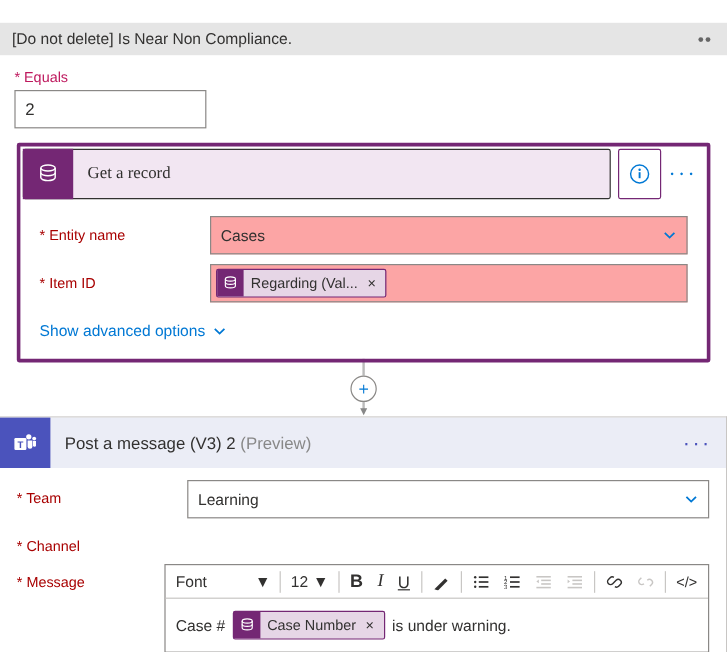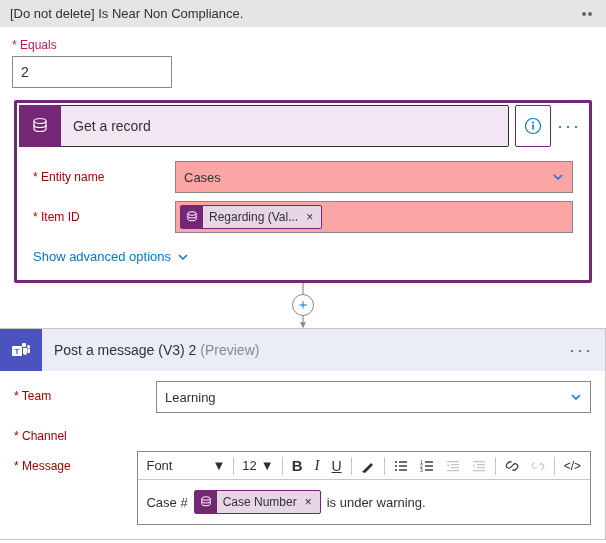--- a/index.html
+++ b/index.html
@@ -1,28 +1,28 @@
 <!DOCTYPE html>
 <html><head>
 <meta charset="utf-8">
 <style>
   * { box-sizing: border-box; margin: 0; padding: 0; }
   body { font-family: "Segoe UI", Arial, sans-serif; font-size: 13px; color: #323130; background: #fff; width: 606px; }
   
-  .gray-strip { background: #e5e5e5; padding: 6px 10px; display: flex; justify-content: space-between; align-items: center; font-size: 13px; }
+  .gray-strip { background: #e5e5e5; padding: 6px 10px; display: flex; justify-content: space-between; align-items: center; font-size: 13px; margin-top: 19px; }
   .gray-strip .dots { width: 4px; height: 4px; background: #666; border-radius: 50%; box-shadow: 6px 0 0 #666; margin-right: 10px; }
   
   .field-block { padding: 10px 12px 8px 12px; }
   .req { color: #be185d; font-size: 12px; display: inline-block; margin-bottom: 4px; }
   .req::before { content: "* "; }
   .textish { border: 1px solid #8a8886; height: 32px; line-height: 30px; padding: 0 8px; width: 160px; background: #fff; font-size: 14px; }
   
   .card-outer { margin: 4px 14px 0 14px; border: 3px solid #742774; border-radius: 2px; position: relative; padding-bottom: 10px; }
   .card-inner-wrap { padding: 2px; }
-  .action-header { display: flex; align-items: center; gap: 0; }
+  .action-header { display: flex; align-items: center; gap: 0; font-family: Liberation Serif, serif; }
   .action-title { flex: 1; display: flex; align-items: center; border: 1px solid #323130; background: #f2e6f2; height: 42px; border-radius: 2px; }
   .action-icon { width: 42px; height: 42px; background: #742774; display: flex; align-items: center; justify-content: center; margin: -1px 0 -1px -1px; }
   .action-label { padding-left: 12px; font-size: 14px; }
   .info-icon-wrap { width: 36px; height: 42px; border: 1px solid #742774; display: flex; align-items: center; justify-content: center; margin-left: 6px; border-radius: 2px; }
   .dots3 { color: #0078d4; font-size: 18px; letter-spacing: 2px; width: 36px; text-align: center; cursor: pointer; }
   
   .param-row { display: flex; align-items: center; padding: 6px 14px 2px 14px; gap: 10px; }
   .param-label { width: 132px; font-size: 12px; color: #a80000; }
   .param-label::before { content: "* "; }
   .param-input { flex: 1; border: 1px solid #8a8886; height: 32px; display: flex; align-items: center; padding: 0 8px; background: #fca5a5; position: relative; }

